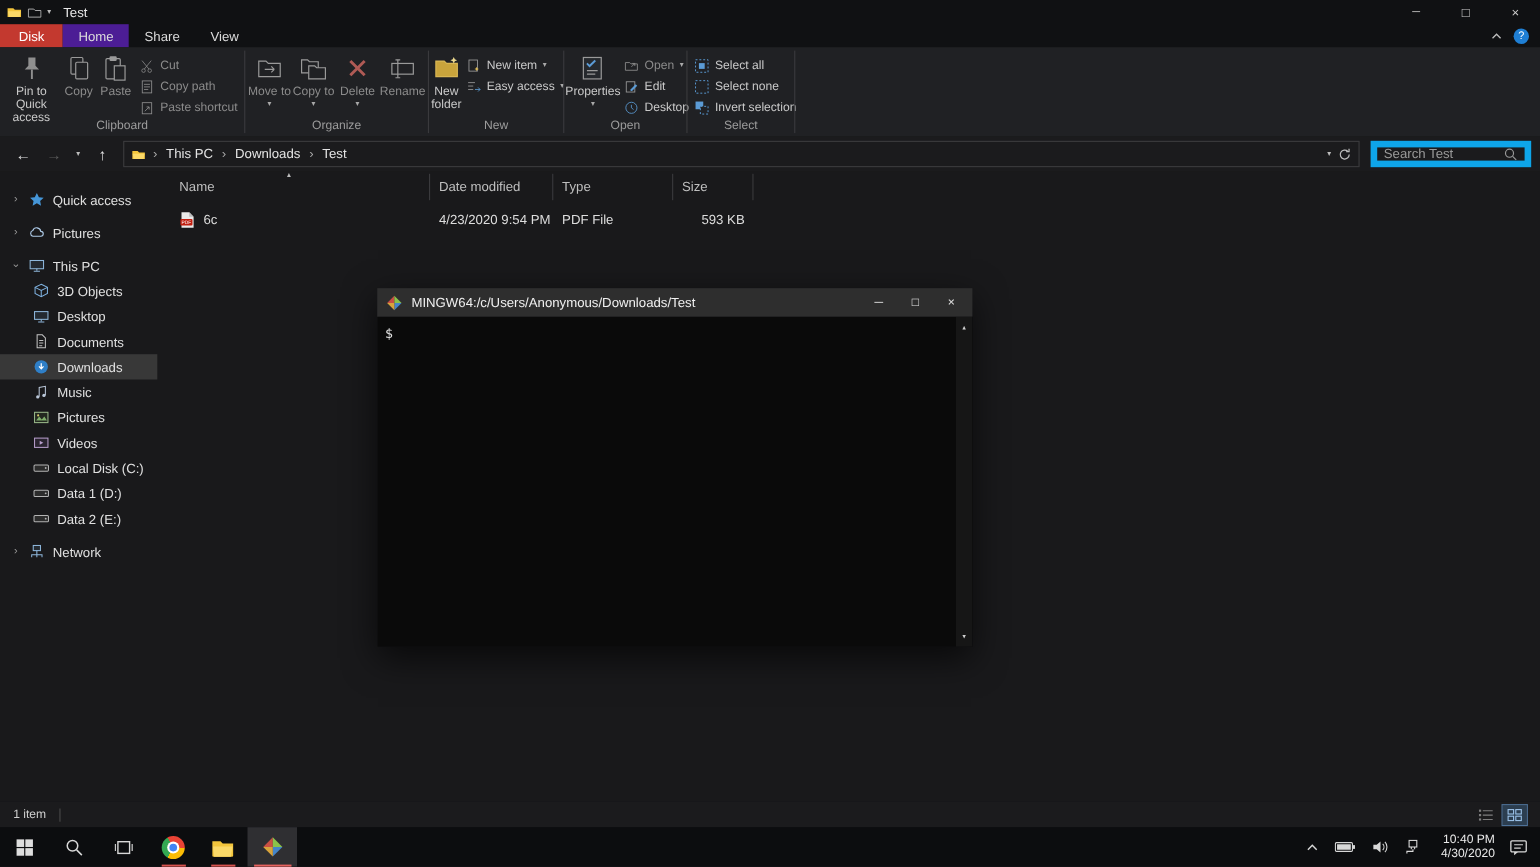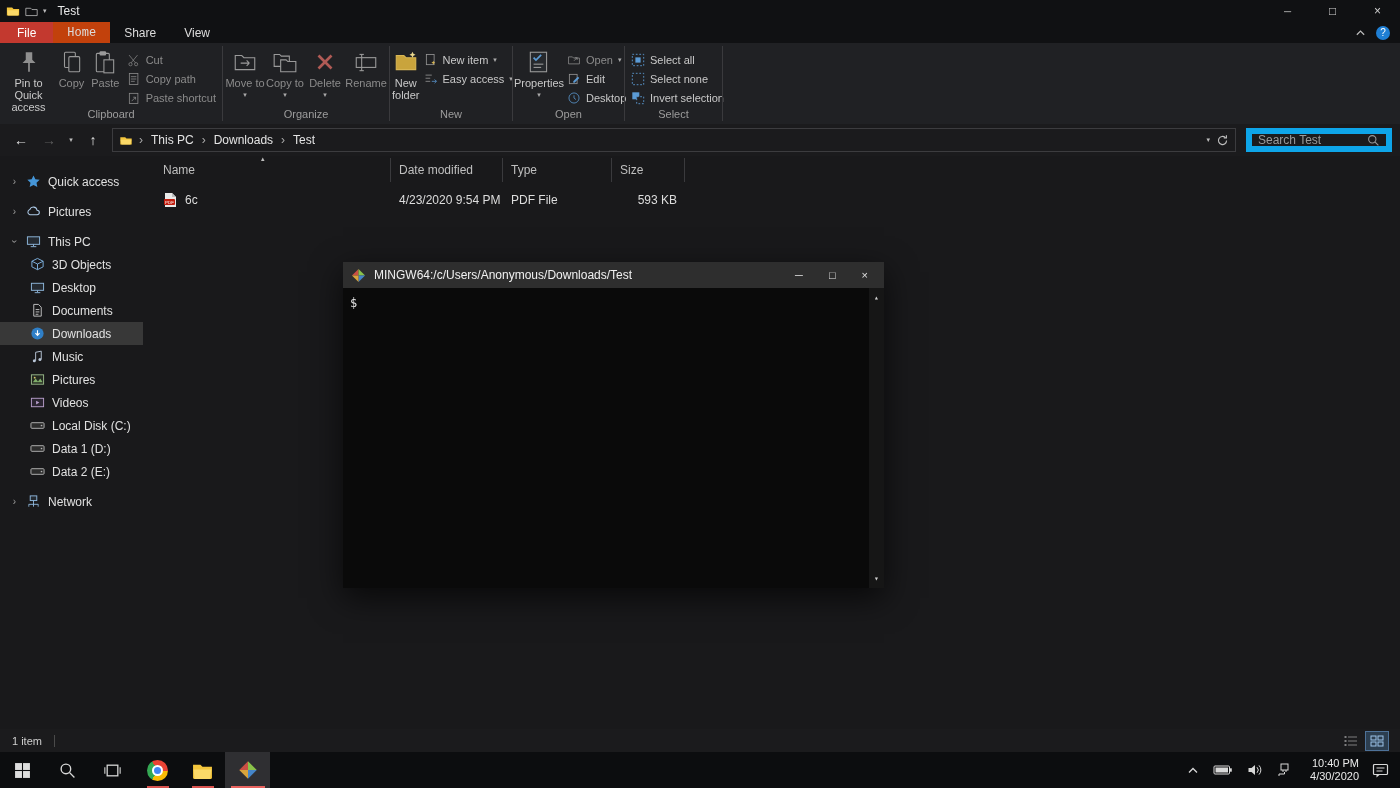--- a/index.html
+++ b/index.html
@@ -16,21 +16,21 @@
   .qat-chev { font-size:7px; color:#bdbdbd; }
   .tb-title { margin-left:6px; font-size:12px; color:#e8e8e8; }
   .win-ctl { margin-left:auto; display:flex; height:22px; }
   .win-ctl button { width:45px; height:22px; display:flex; align-items:center; justify-content:center; color:#cfcfcf; font-size:12px; }
   .win-ctl .glyph-min { font-size:10px; }
 
   
   .tabrow { height:21px; background:#101113; display:flex; align-items:stretch; flex:0 0 auto; }
   .tab { padding:0 14px; font-size:12px; color:#dcdcdc; display:flex; align-items:center; }
   .tab-file { background:#c3392f; color:#fff; padding:0 17px; }
-  .tab-active { background:#c2410c;font-family:Liberation Mono, monospace; }
+  .tab-active { background:#4c1d95; }
   .tabrow-right { margin-left:auto; display:flex; align-items:center; gap:10px; padding-right:10px; }
   .help-circle { width:14px; height:14px; border-radius:50%; background:#1f7fd4; color:#fff; font-size:10px; display:flex; align-items:center; justify-content:center; }
 
   
   .ribbon { height:81px; background:#202124; display:flex; flex:0 0 auto; }
   .rgroup { display:flex; flex-direction:column; }
   .rbody { flex:1; display:flex; align-items:flex-start; padding:3px 2px 0 2px; }
   .rlabel { height:17px; line-height:15px; text-align:center; color:#9c9c9c; font-size:11px; }
   .rsep { width:1px; background:#3a3a3d; margin:3px 0; }
   .rb-lg { height:60px; display:flex; flex-direction:column; align-items:center; padding-top:3px; gap:2px; color:#c9c9c9; font-size:11px; }
@@ -138,21 +138,21 @@
         <button>
             <span>□</span>
           </button>
         <button>
             <span>×</span>
           </button>
       </div>
     </div>
 
     <div class="tabrow">
-      <button class="tab tab-file">File</button>
+      <button class="tab tab-file">Disk</button>
       <button class="tab tab-active">Home</button>
       <button class="tab">Share</button>
       <button class="tab">View</button>
       <div class="tabrow-right">
         <button>
           <svg width="11" height="9" viewBox="0 0 12 9">
               <polyline points="2,7 6,3 10,7" fill="none" stroke="#bdbdbd" stroke-width="1.3"></polyline>
             </svg>
         </button>
         <button class="help-circle">?</button>

